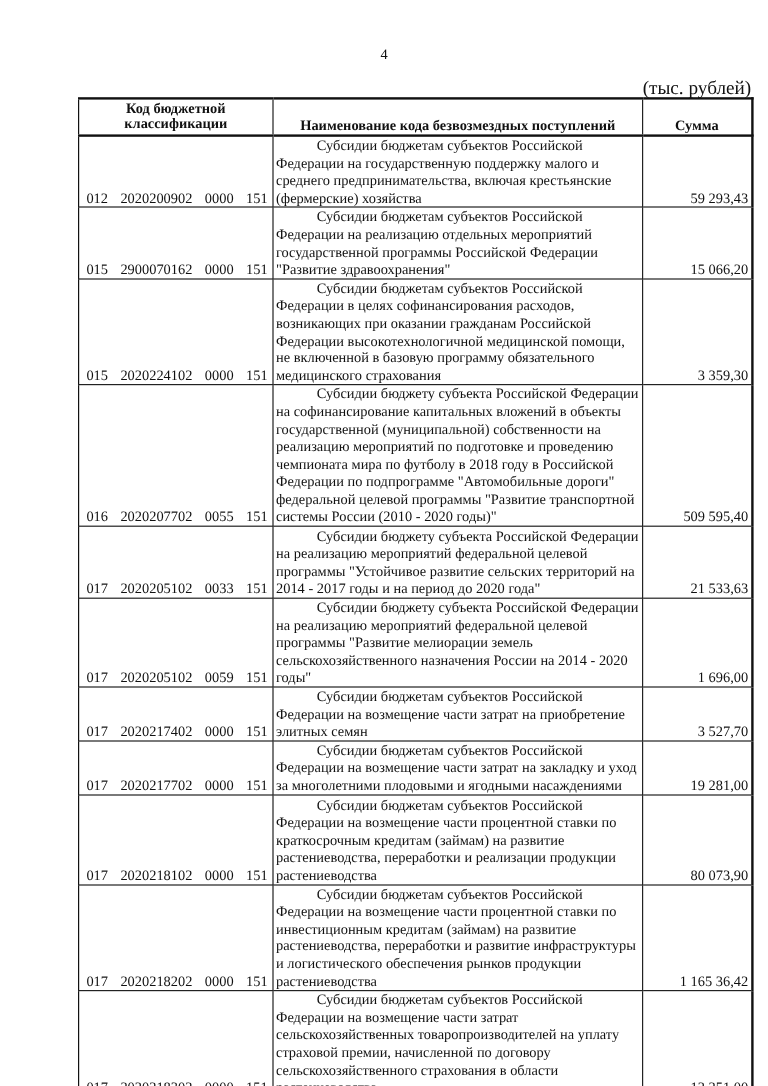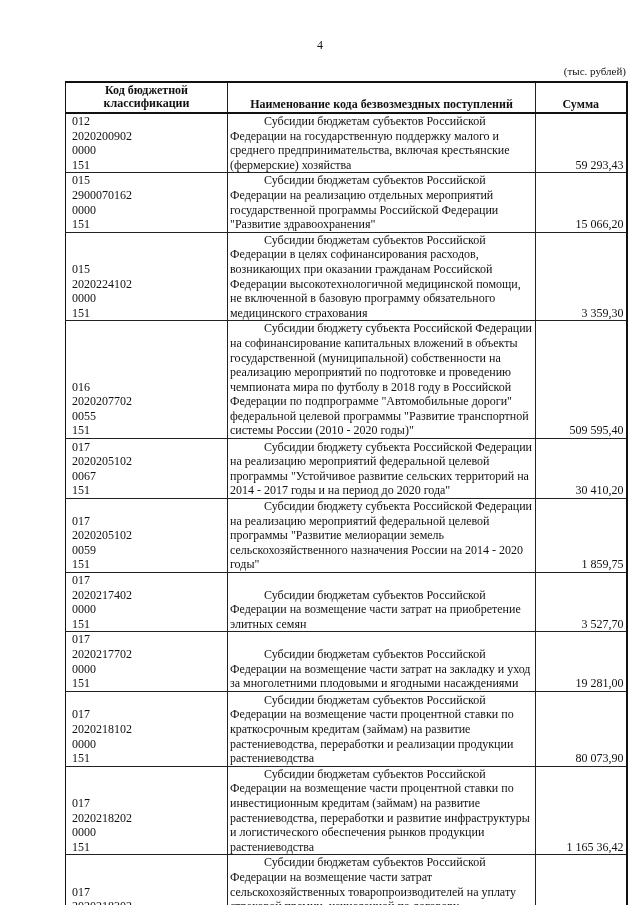--- a/index.html
+++ b/index.html
@@ -1,29 +1,29 @@
 <!DOCTYPE html>
 <html><head>
 <meta charset="utf-8">
 <style>
   html, body { margin: 0; padding: 0; background: #ffffff; }
   body { width: 640px; height: 905px; position: relative; overflow: hidden;
          font-family: "Liberation Serif", serif; color: #111; }
   .page-number { position: absolute; top: 38px; left: 0; width: 640px; text-align: center; font-size: 12px; }
-  .units { position: absolute; top: 65px; right: 14px; font-size: 11px; }
+  .units { position: absolute; top: 65px; right: 14px; font-size: 16px; }
   table.budget { position: absolute; left: 65px; top: 81px; width: 561px; border-collapse: collapse;
                  table-layout: fixed; font-size: 12px; line-height: 14.6px; }
   table.budget th, table.budget td { border: 1px solid #222; padding: 0 2px; }
   table.budget thead th { border-top: 2px solid #111; border-bottom: 2px solid #111;
                           font-weight: bold; height: 28px; vertical-align: bottom; }
   table.budget thead th.code-h { vertical-align: top; line-height: 13px; padding-top: 1px; }
   table.budget td { vertical-align: bottom; }
   table.budget tr.row td { border-top: 1px solid #222; }
   td.code { padding: 0; }
-  .code-grid { display: flex; justify-content: space-between; padding: 0 2px 0 4px; white-space: nowrap; flex-direction: column; }
+  .code-grid { display: flex; justify-content: space-between; padding: 0 2px 0 4px; white-space: nowrap; }
   .code-grid span { display: inline-block; }
   td.name { text-align: left; padding-left: 1px; }
   td.name .lead { display: block; text-indent: 34px; }
   td.amount { text-align: right; padding-right: 1px; }
   table.budget td:last-child, table.budget th:last-child { border-right: 2px solid #111; }
   table.budget td:first-child, table.budget th:first-child { border-left: 1.5px solid #111; }
   table.budget tbody tr:last-child td { border-bottom: 2px solid #111; }
 </style>
 </head>
 <body>
@@ -99,42 +99,42 @@
         <td class="name">
           <span class="lead">Субсидии бюджету субъекта Российской Федерации на софинансирование капитальных вложений в объекты государственной (муниципальной) собственности на реализацию мероприятий по подготовке и проведению чемпионата мира по футболу в 2018 году в Российской Федерации по подпрограмме "Автомобильные дороги" федеральной целевой программы "Развитие транспортной системы России (2010 - 2020 годы)"</span>
         </td>
         <td class="amount">509 595,40</td>
       </tr>
       <tr class="row" style="height: 60px;">
         <td class="code">
           <div class="code-grid">
             <span>017</span>
             <span>2020205102</span>
-            <span>0067</span>
+            <span>0033</span>
             <span>151</span>
           </div>
         </td>
         <td class="name">
           <span class="lead">Субсидии бюджету субъекта Российской Федерации на реализацию мероприятий федеральной целевой программы "Устойчивое развитие сельских территорий на 2014 - 2017 годы и на период до 2020 года"</span>
         </td>
-        <td class="amount">30 410,20</td>
+        <td class="amount">21 533,63</td>
       </tr>
       <tr class="row" style="height: 73px;">
         <td class="code">
           <div class="code-grid">
             <span>017</span>
             <span>2020205102</span>
             <span>0059</span>
             <span>151</span>
           </div>
         </td>
         <td class="name">
           <span class="lead">Субсидии бюджету субъекта Российской Федерации на реализацию мероприятий федеральной целевой программы "Развитие мелиорации земель сельскохозяйственного назначения России на 2014 - 2020 годы"</span>
         </td>
-        <td class="amount">1 859,75</td>
+        <td class="amount">1 696,00</td>
       </tr>
       <tr class="row" style="height: 37px;">
         <td class="code">
           <div class="code-grid">
             <span>017</span>
             <span>2020217402</span>
             <span>0000</span>
             <span>151</span>
           </div>
         </td>

